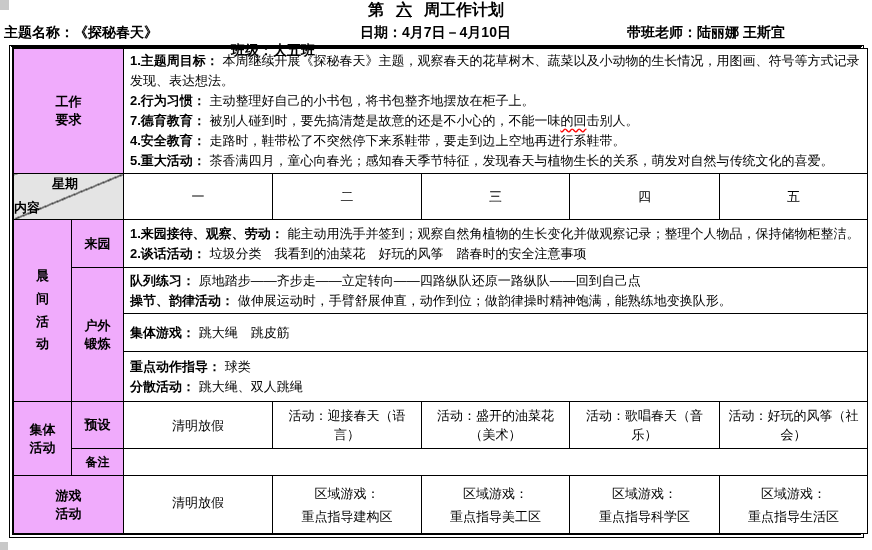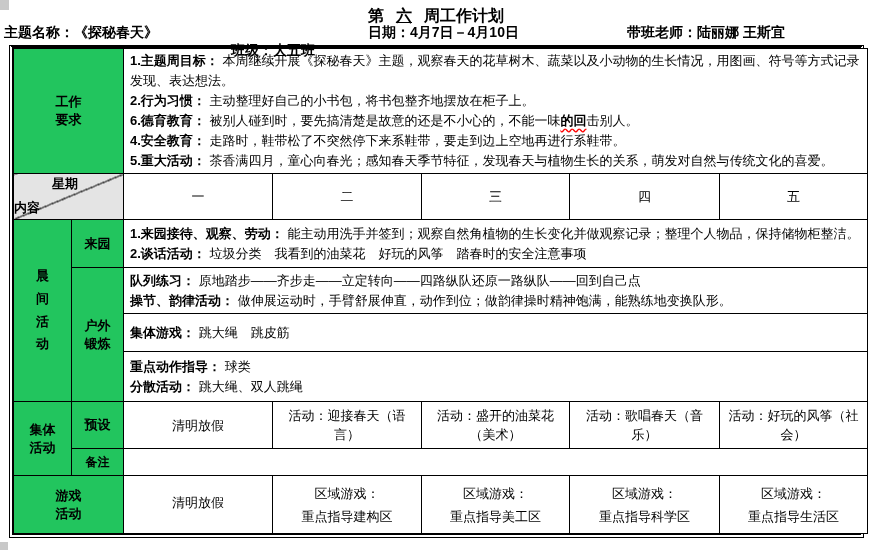--- a/index.html
+++ b/index.html
@@ -8,60 +8,59 @@
     width: 872px; height: 550px; overflow: hidden;
     background: #ffffff; color: #000;
     font-family: "Liberation Sans", "DejaVu Sans", sans-serif;
     position: relative;
   }
   .artifact { position: absolute; background: #c9c9c9; }
   .artifact.tl { left: 0; top: 0; width: 9px; height: 10px; }
   .artifact.bl { left: 0; top: 542px; width: 8px; height: 8px; }
 
   .doc-title {
-    height: 22px; padding-top: 6px;
+    height: 22px; padding-top: 0;
     text-align: center; font-size: 16px; font-weight: bold;
   }
   .doc-title .week-underline {
     text-decoration: underline; padding: 0 12px;
   }
   .info-row {
     position: relative; height: 23px; font-size: 14px; font-weight: bold;
   }
   .info-row .info-item { position: absolute; top: 2px; white-space: nowrap; }
   .info-item.theme   { left: 4px; }
   .info-item.clazz   { left: 231px; margin-top: 18px; }
-  .info-item.date    { left: 360px; margin-left: 8px; }
+  .info-item.date    { left: 360px; }
   .info-item.teacher { left: 627px; }
 
   .plan-wrap {
     margin-left: 9px; width: 855px;
     border: 4px double #000; border-top: 3px solid #000;
   }
   table.plan {
     border-collapse: collapse; table-layout: fixed; width: 100%;
   }
   table.plan td {
     border: 1px solid #000; padding: 2px 6px;
     font-size: 13px; vertical-align: middle;
   }
   td.lab {
-    background: #22c55e; text-align: center;
+    background: #f0abfc; text-align: center;
     font-weight: bold; font-size: 14px; padding: 2px;
   }
   .stack2 { width: 32px; margin: 0 auto; word-break: break-all; line-height: 1.35; }
   .stackv { width: 16px; margin: 0 auto; word-break: break-all; line-height: 1.75; }
   td.lab.small { font-size: 12px; }
 
   td.content { background: #fff; line-height: 20px; }
   td.content .line { line-height: 20px; }
   .flagged {
     text-decoration: underline wavy #ff0000;
     text-underline-offset: 3px;
-    font-weight: bold;
   }
 
   
   td.corner {
     position: relative; padding: 0;
     background:
       linear-gradient(to bottom right,
         transparent calc(50% - 1px), #444 calc(50% - 1px),
         #444 calc(50% + 0.5px), transparent calc(50% + 0.5px)) #e4e4e4;
     text-align: right;
@@ -118,21 +117,21 @@
     <td class="content" colspan="5">
       <div class="line">
         <b>1.主题周目标：</b>
         <span>本周继续开展《探秘春天》主题，观察春天的花草树木、蔬菜以及小动物的生长情况，用图画、符号等方式记录发现、表达想法。</span>
       </div>
       <div class="line">
         <b>2.行为习惯：</b>
         <span>主动整理好自己的小书包，将书包整齐地摆放在柜子上。</span>
       </div>
       <div class="line">
-        <b>6.德育教育：</b>
+        <b>7.德育教育：</b>
         <span>被别人碰到时，要先搞清楚是故意的还是不小心的，不能一味</span><span class="flagged">的回</span><span>击别人。</span>
       </div>
       <div class="line">
         <b>4.安全教育：</b>
         <span>走路时，鞋带松了不突然停下来系鞋带，要走到边上空地再进行系鞋带。</span>
       </div>
       <div class="line">
         <b>5.重大活动：</b>
         <span>茶香满四月，童心向春光；感知春天季节特征，发现春天与植物生长的关系，萌发对自然与传统文化的喜爱。</span>
       </div>

